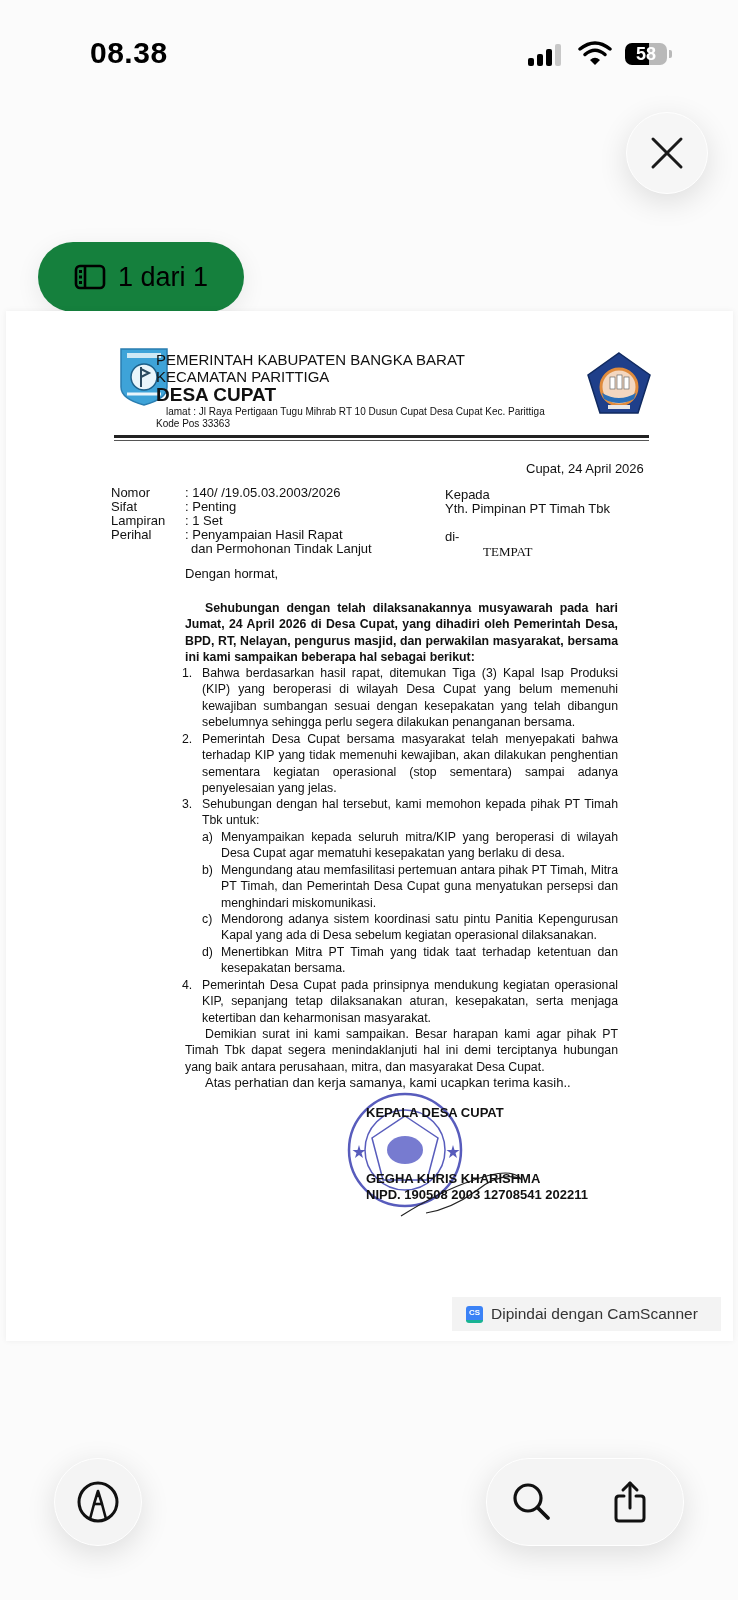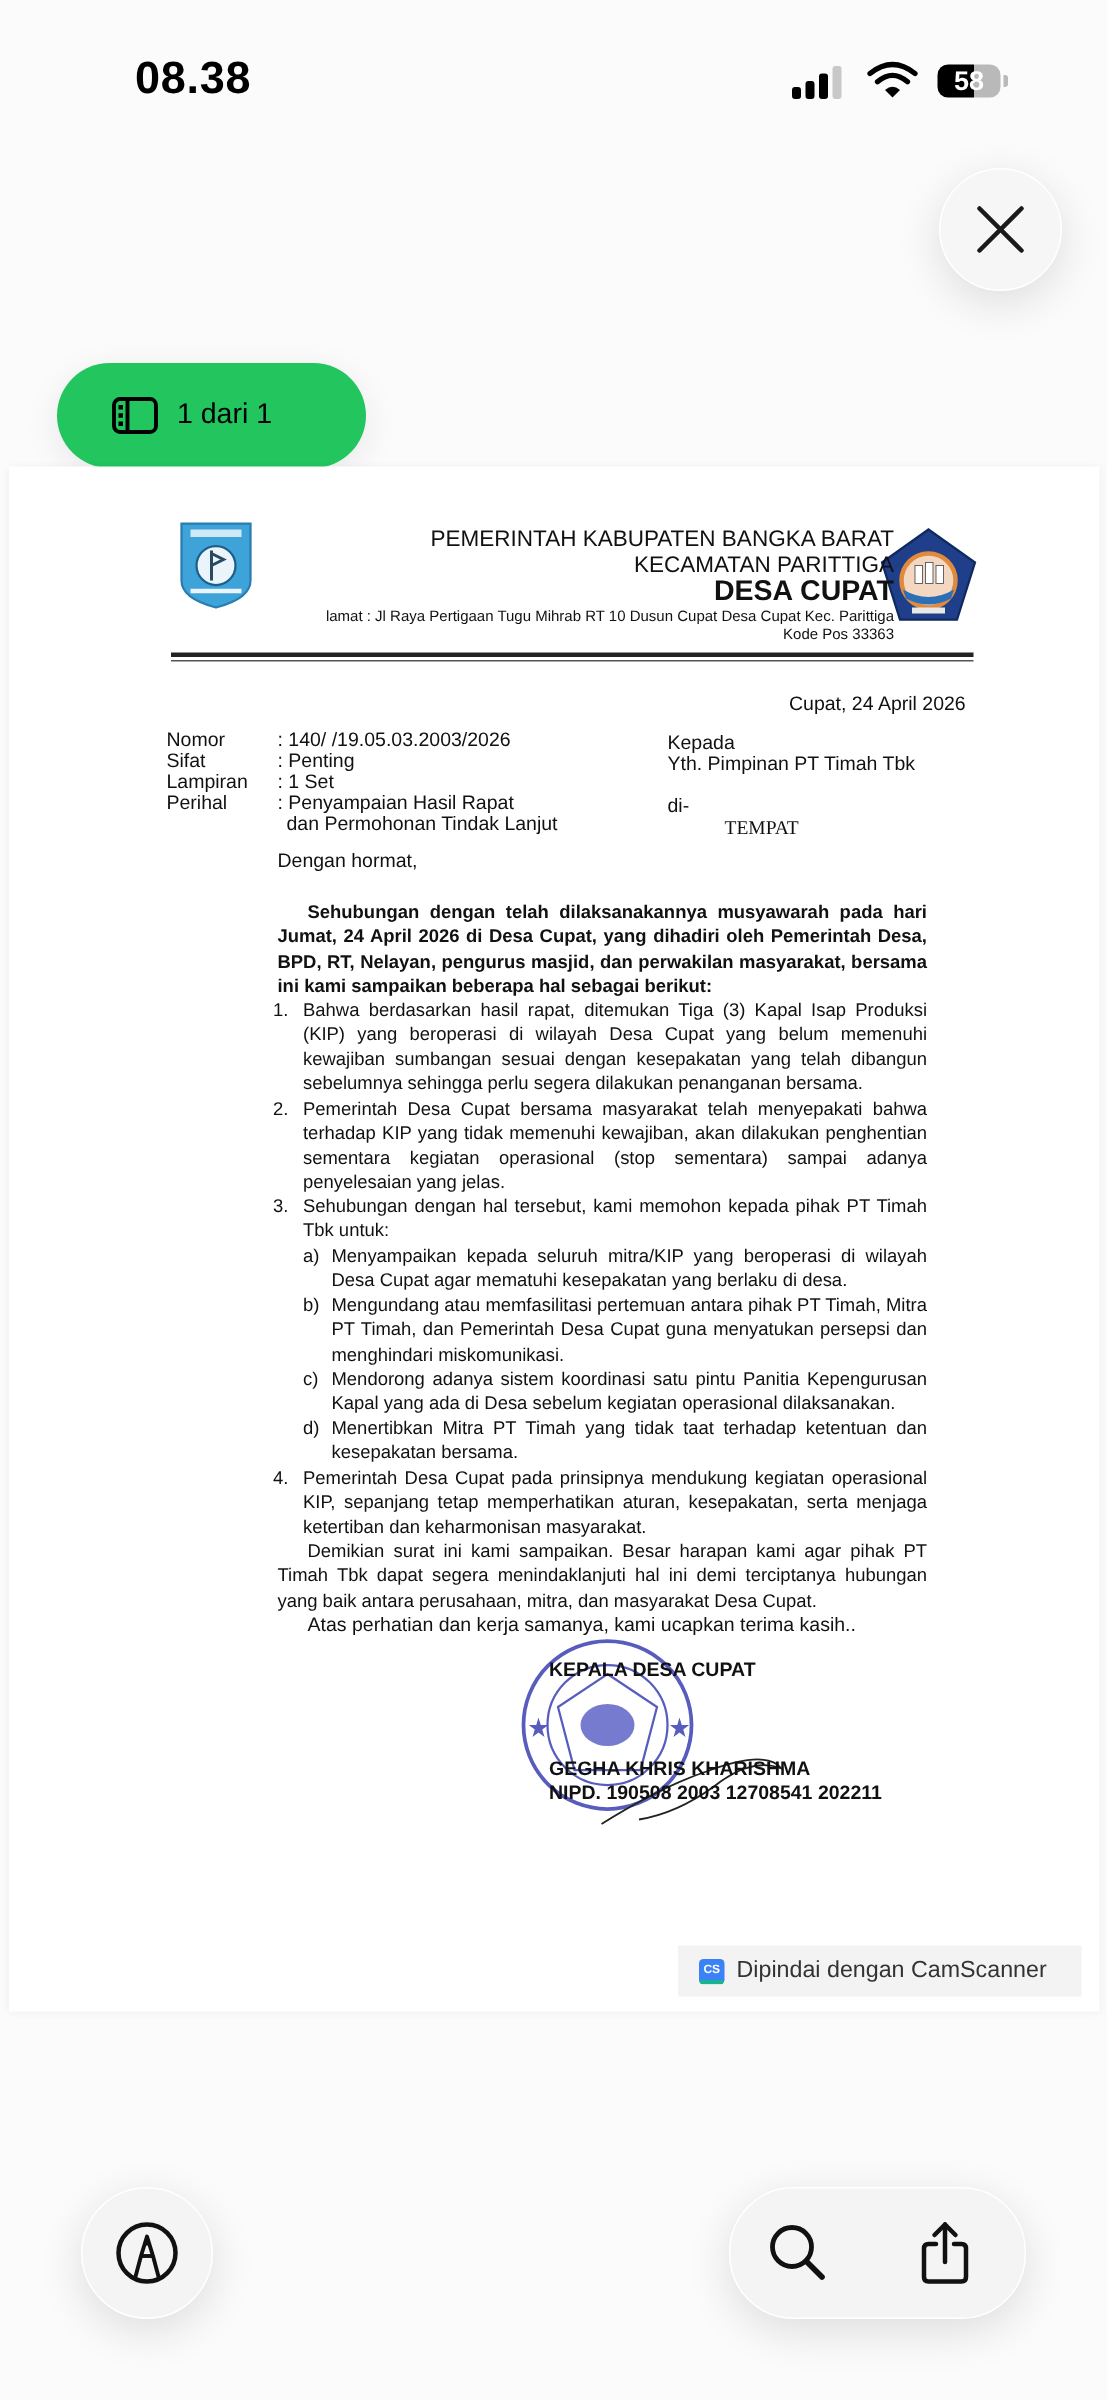--- a/index.html
+++ b/index.html
@@ -28,35 +28,35 @@
   
   .close-btn {
     position:absolute; left:626px; top:112px; width:80px; height:80px; border-radius:50%;
     background:#f6f6f6; border:1px solid #fff;
     box-shadow:0 8px 30px rgba(0,0,0,0.12);
     display:flex; align-items:center; justify-content:center;
   }
   
   .page-pill {
     position:absolute; left:38px; top:242px; width:206px; height:70px; border-radius:35px;
-    background:#22c55e; box-shadow:0 6px 24px rgba(0,0,0,0.08);
+    background:#15803d; box-shadow:0 6px 24px rgba(0,0,0,0.08);
     display:flex; align-items:center; padding-left:36px; box-sizing:border-box;
-    font-size:19px; color:#000;
+    font-size:27px; color:#000;
   }
   .page-pill svg { margin-right:12px; }
 
   
   .doc {
     position:absolute; left:6px; top:311px; width:727px; height:1030px;
     background:#fff; box-shadow:0 0 6px rgba(0,0,0,0.06);
   }
   .doc-inner { position:absolute; inset:0; }
   .logo-left { position:absolute; left:113px; top:36px; width:50px; height:60px; }
   .logo-right { position:absolute; left:580px; top:40px; width:66px; height:64px; }
-  .hdr { position:absolute; left:150px; width:440px; text-align:right; color:#111; }
+  .hdr { position:absolute; left:150px; width:440px; text-align:left; color:#111; }
   .hdr1 { top:40px; font-size:15px; }
   .hdr2 { top:57px; font-size:15px; }
   .hdr3 { top:73px; font-size:19px; font-weight:700; }
   .hdr4 { left:160px; width:430px; top:95px; font-size:10px; }
   .hdr5 { top:107px; font-size:10px; }
   .rule { position:absolute; left:108px; top:124px; width:535px; height:3px; background:#222; }
   .rule2 { position:absolute; left:108px; top:129px; width:535px; height:1px; background:#555; }
 
   .t { position:absolute; font-size:13px; line-height:16.3px; color:#111; white-space:nowrap; }
   .para { position:absolute; font-size:12.3px; line-height:16.3px; color:#111; text-align:justify; }
@@ -206,21 +206,21 @@
     <span class="anum">c)</span>
     <span>Mendorong adanya sistem koordinasi satu pintu Panitia Kepengurusan Kapal  yang ada di Desa sebelum kegiatan operasional dilaksanakan.</span>
   </div>
   <div class="li" style="left:215px;top:633px;width:397px;">
     <span class="anum">d)</span>
     <span>Menertibkan Mitra PT Timah yang tidak taat terhadap ketentuan dan kesepakatan bersama.</span>
   </div>
 
   <div class="li" style="left:196px;top:666px;width:416px;">
     <span class="num">4.</span>
-    <span>Pemerintah Desa Cupat pada prinsipnya mendukung kegiatan operasional KIP, sepanjang tetap memperhatikan aturan, kesepakatan, serta menjaga ketertiban dan keharmonisan masyarakat.</span>
+    <span>Pemerintah Desa Cupat pada prinsipnya mendukung kegiatan operasional KIP, sepanjang tetap dilaksanakan aturan, kesepakatan, serta menjaga ketertiban dan keharmonisan masyarakat.</span>
   </div>
 
   <div class="para" style="left:179px;top:715px;width:433px;text-indent:20px;">Demikian surat ini kami sampaikan. Besar harapan kami agar pihak PT Timah Tbk dapat segera menindaklanjuti hal ini demi terciptanya hubungan yang baik antara perusahaan, mitra, dan masyarakat Desa Cupat.</div>
   <div class="t" style="left:199px;top:764px;">Atas perhatian dan kerja samanya, kami ucapkan terima kasih..</div>
 
   <svg style="position:absolute;left:339px;top:777px;" width="130" height="130" viewBox="0 0 130 130">
     <circle cx="60" cy="62" r="56" fill="none" stroke="#3b3fb0" stroke-width="2.5" opacity="0.85"></circle>
     <circle cx="60" cy="62" r="40" fill="none" stroke="#3b3fb0" stroke-width="1.5" opacity="0.85"></circle>
     <polygon points="60,28 93,50 82,92 38,92 27,50" fill="none" stroke="#3b3fb0" stroke-width="1.5" opacity="0.85"></polygon>
     <ellipse cx="60" cy="62" rx="18" ry="14" fill="#4a4fc0" opacity="0.75"></ellipse>

